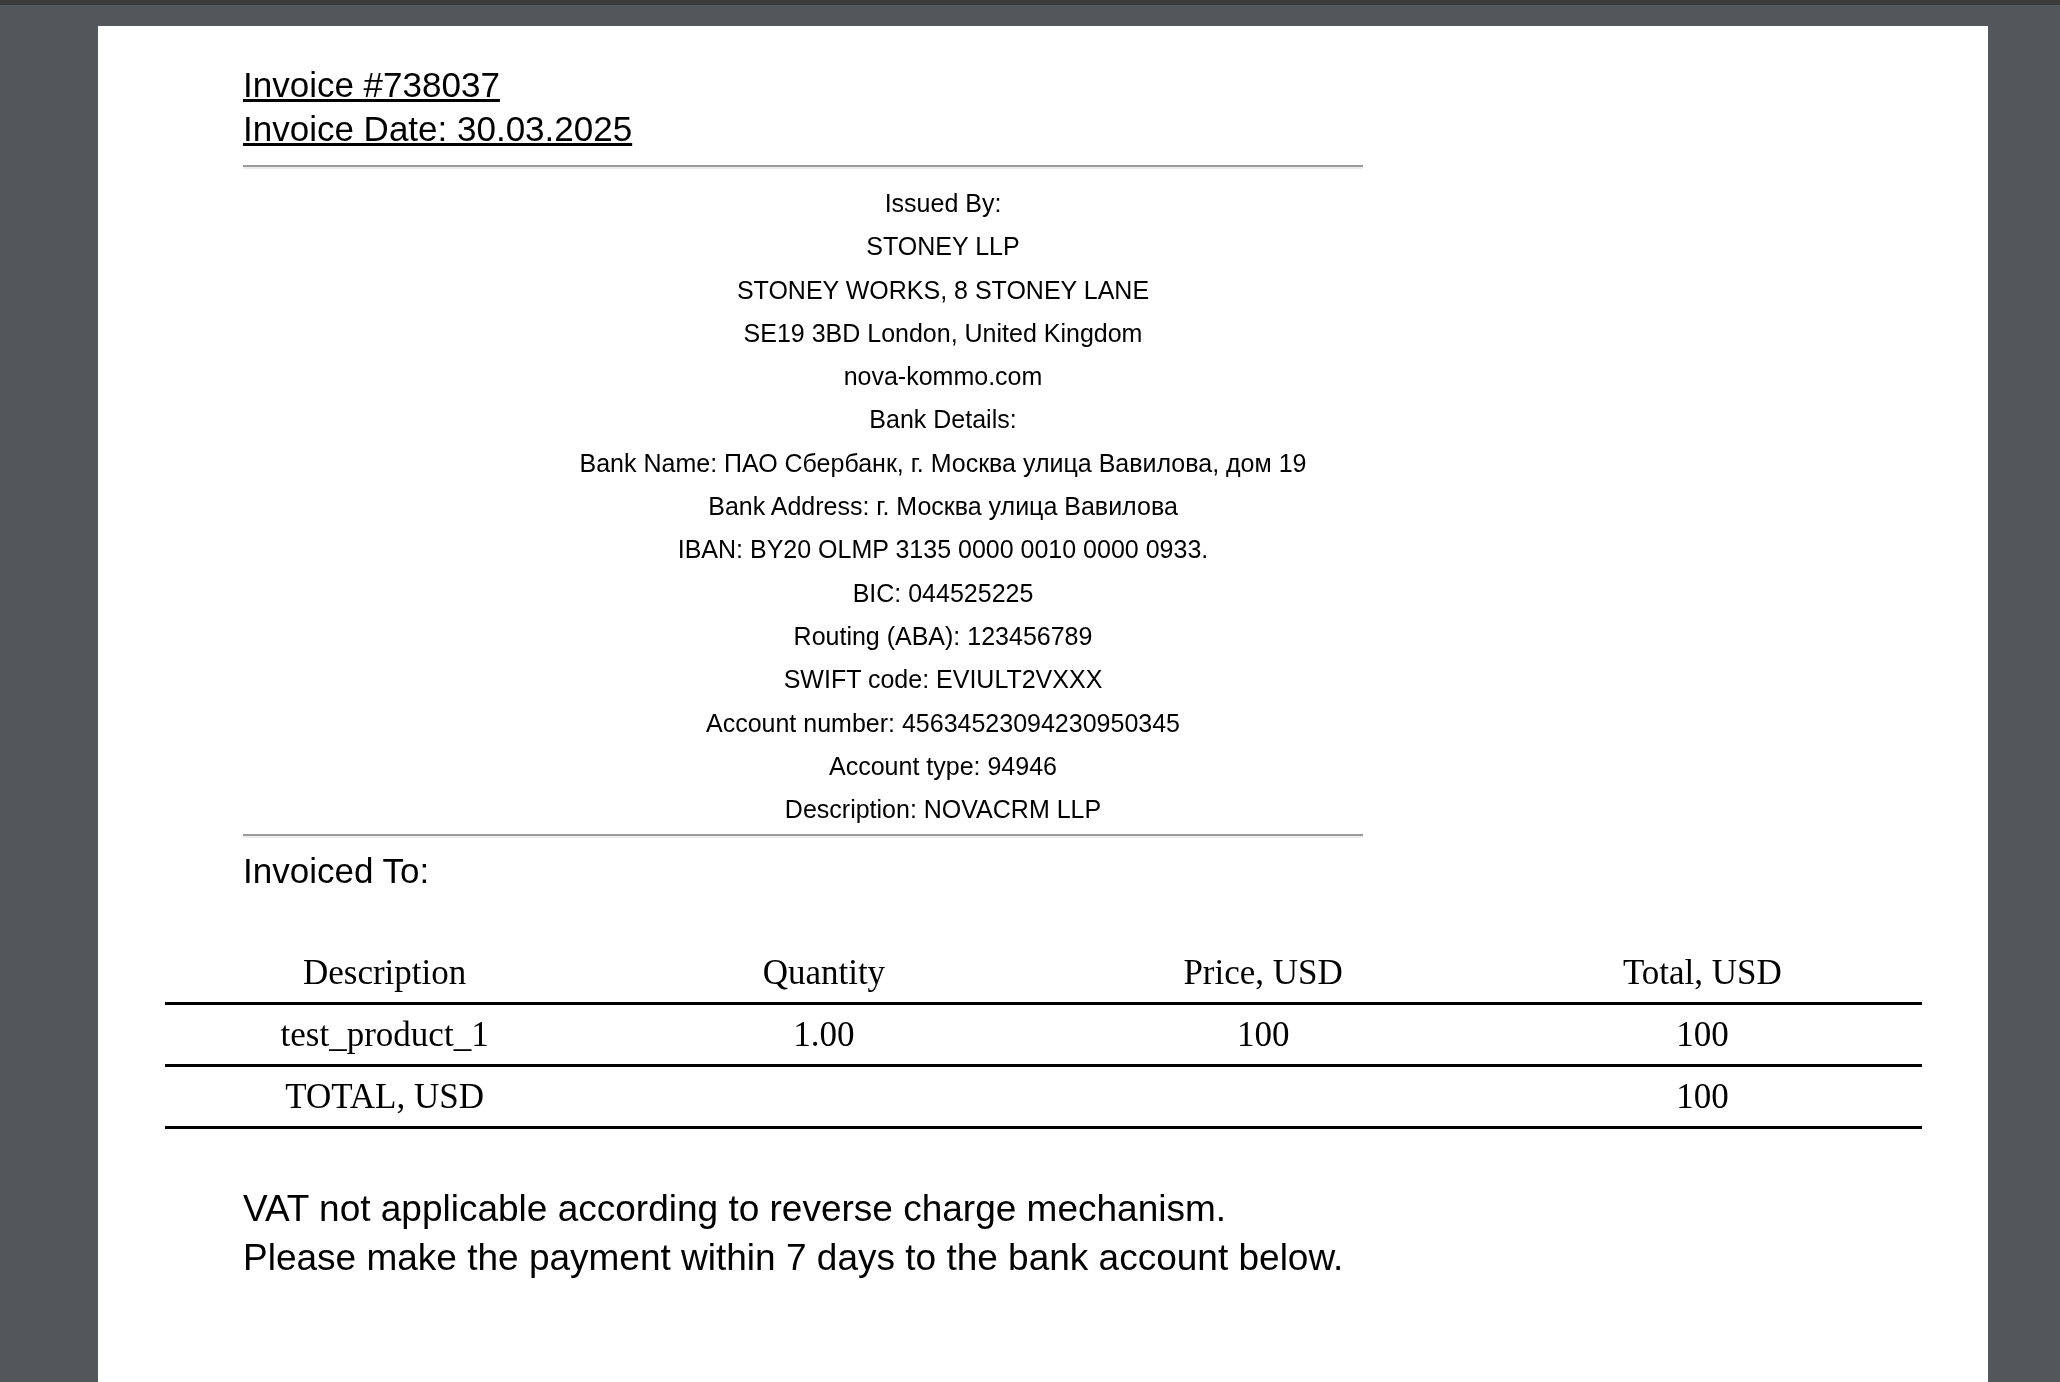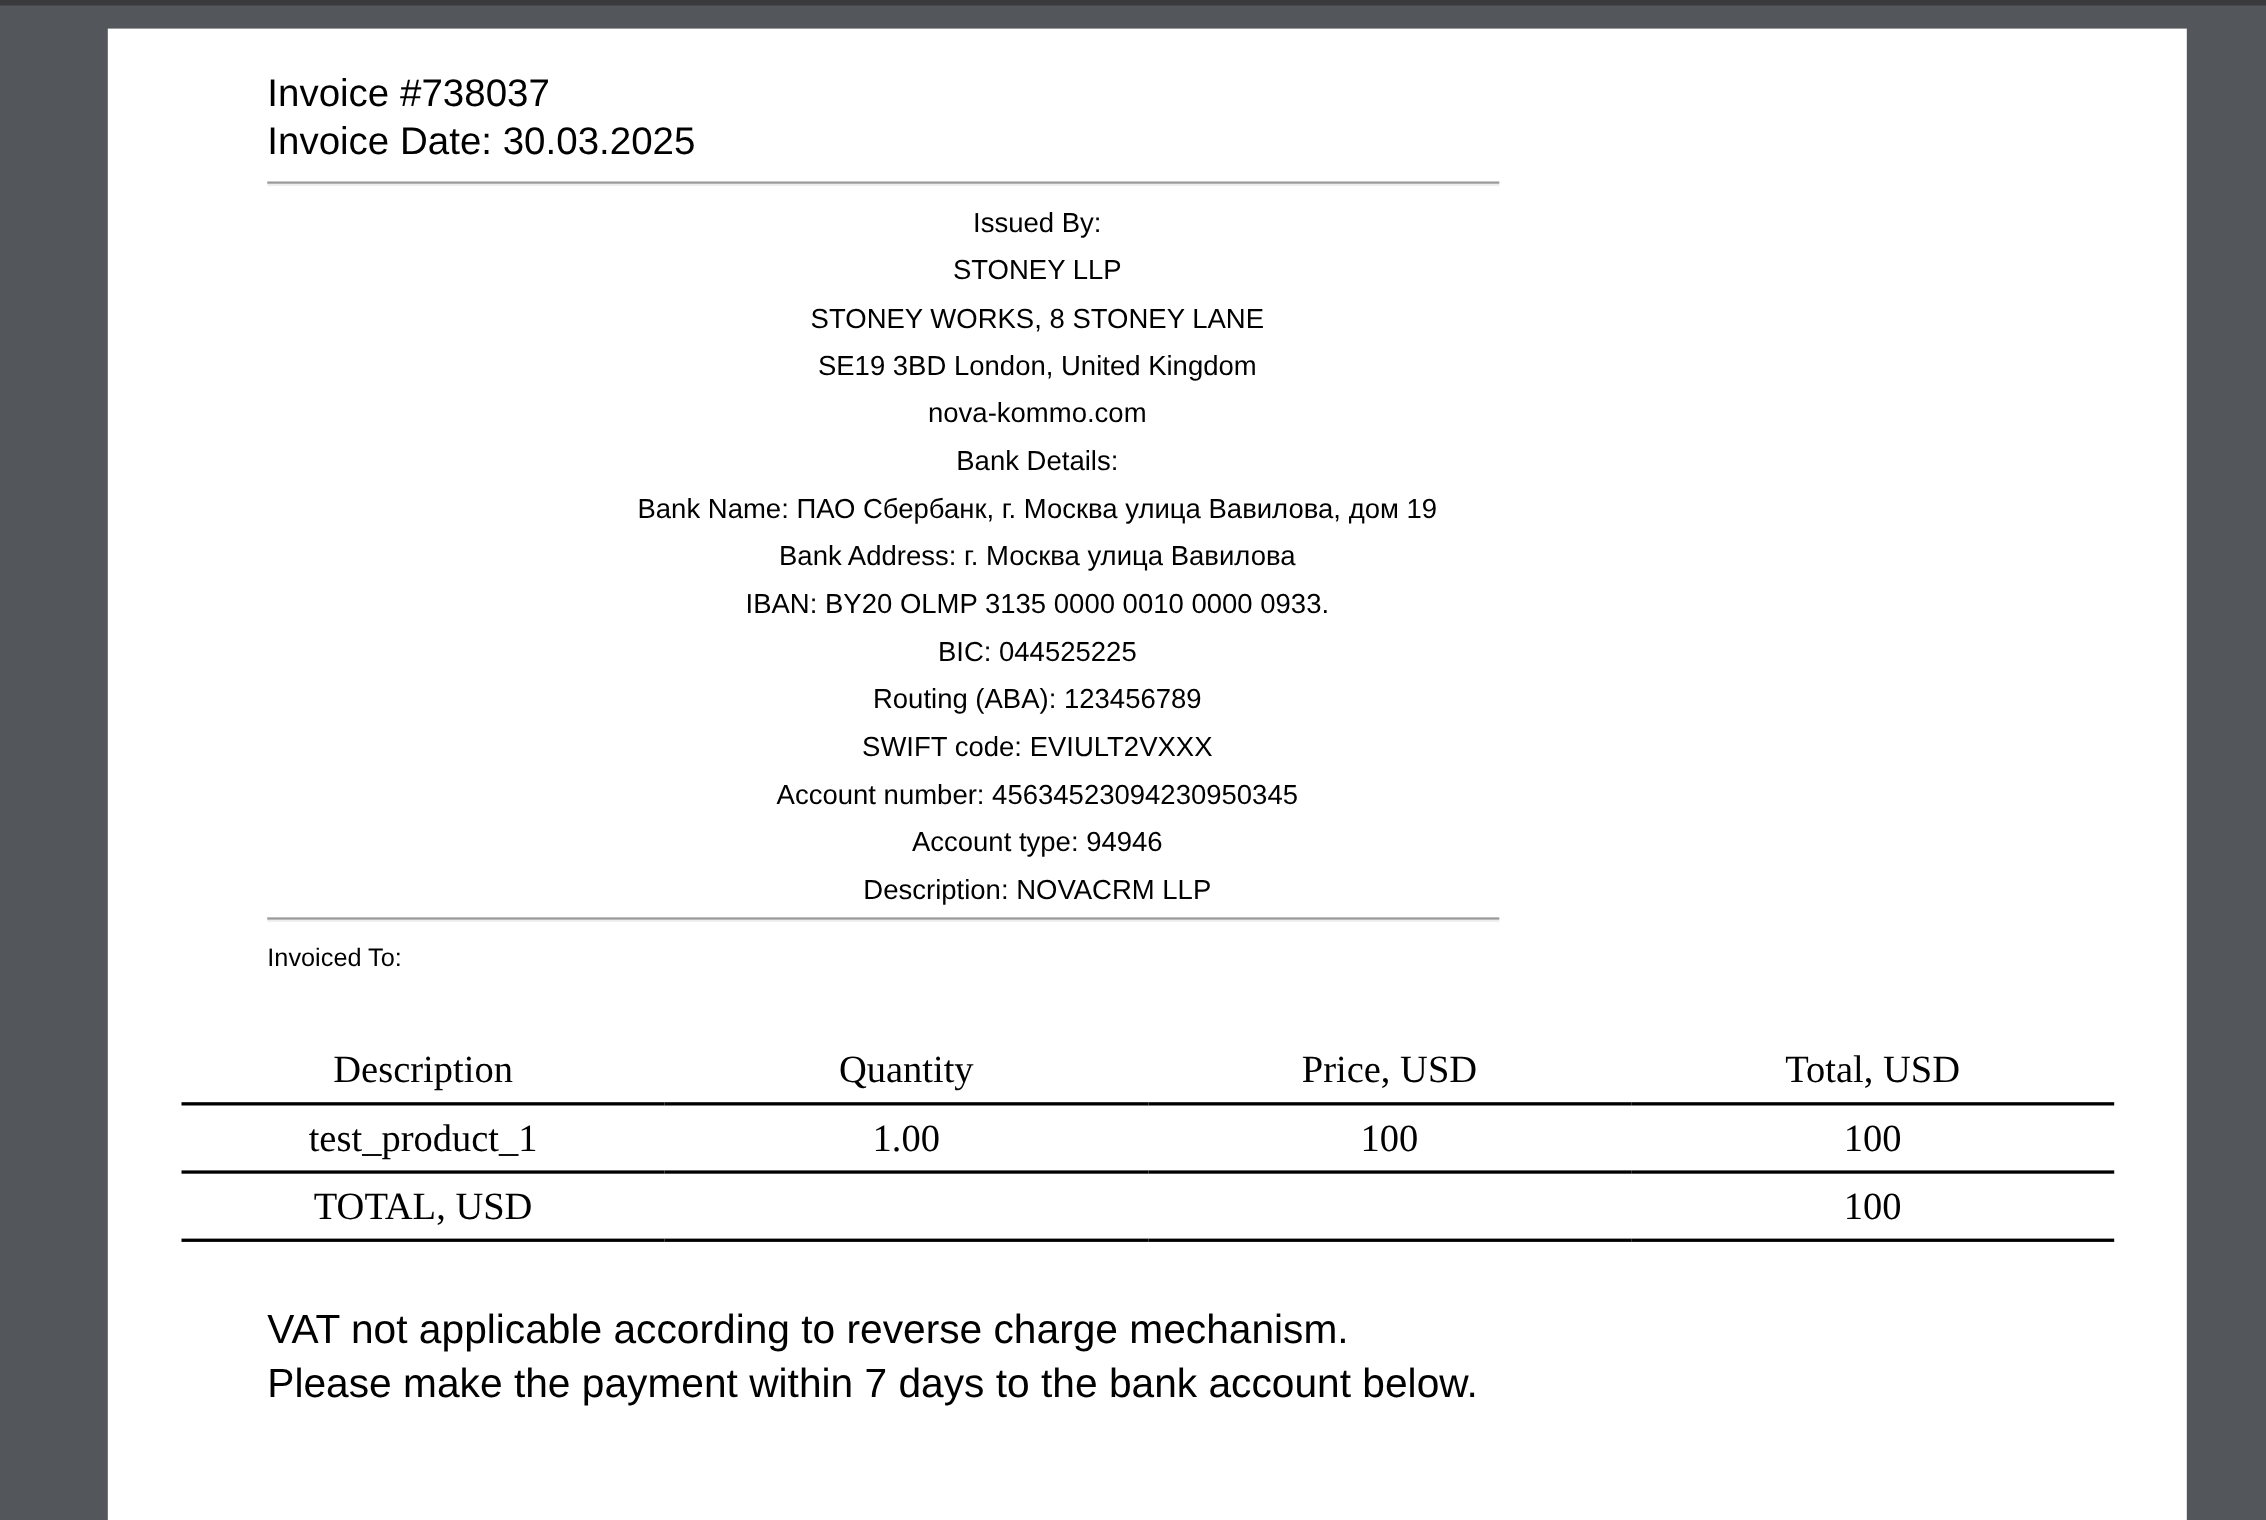--- a/index.html
+++ b/index.html
@@ -22,20 +22,21 @@
     width: 1890px; height: 1356px;
     background: #ffffff;
   }
   .head-block {
     padding-top: 37px;
     margin-left: 145px;
     width: 1120px;
     font-size: 35px;
     line-height: 43.5px;
     white-space: nowrap;
+    text-decoration: underline;
   }
   .rule {
     border: none;
     margin: 0 0 0 145px;
     width: 1120px;
     height: 2px;
     background: #ededed;
     border-top: 2px solid #9a9a9a;
   }
   .rule-1 { margin-top: 15px; }
@@ -46,21 +47,21 @@
     width: 1400px;
     font-size: 25px;
     line-height: 43.3px;
     white-space: nowrap;
     text-align: center;
   }
   .issued-block div { height: 43.3px; }
   .invoiced-to {
     margin-top: 11px;
     margin-left: 145px;
-    font-size: 23px;
+    font-size: 35px;
     line-height: 43.5px;
   }
   table.invoice-table {
     border-collapse: collapse;
     table-layout: fixed;
     width: 1757px;
     margin-left: 67px;
     margin-top: 51px;
     font-size: 35px;
     font-family: Liberation Serif, serif;

